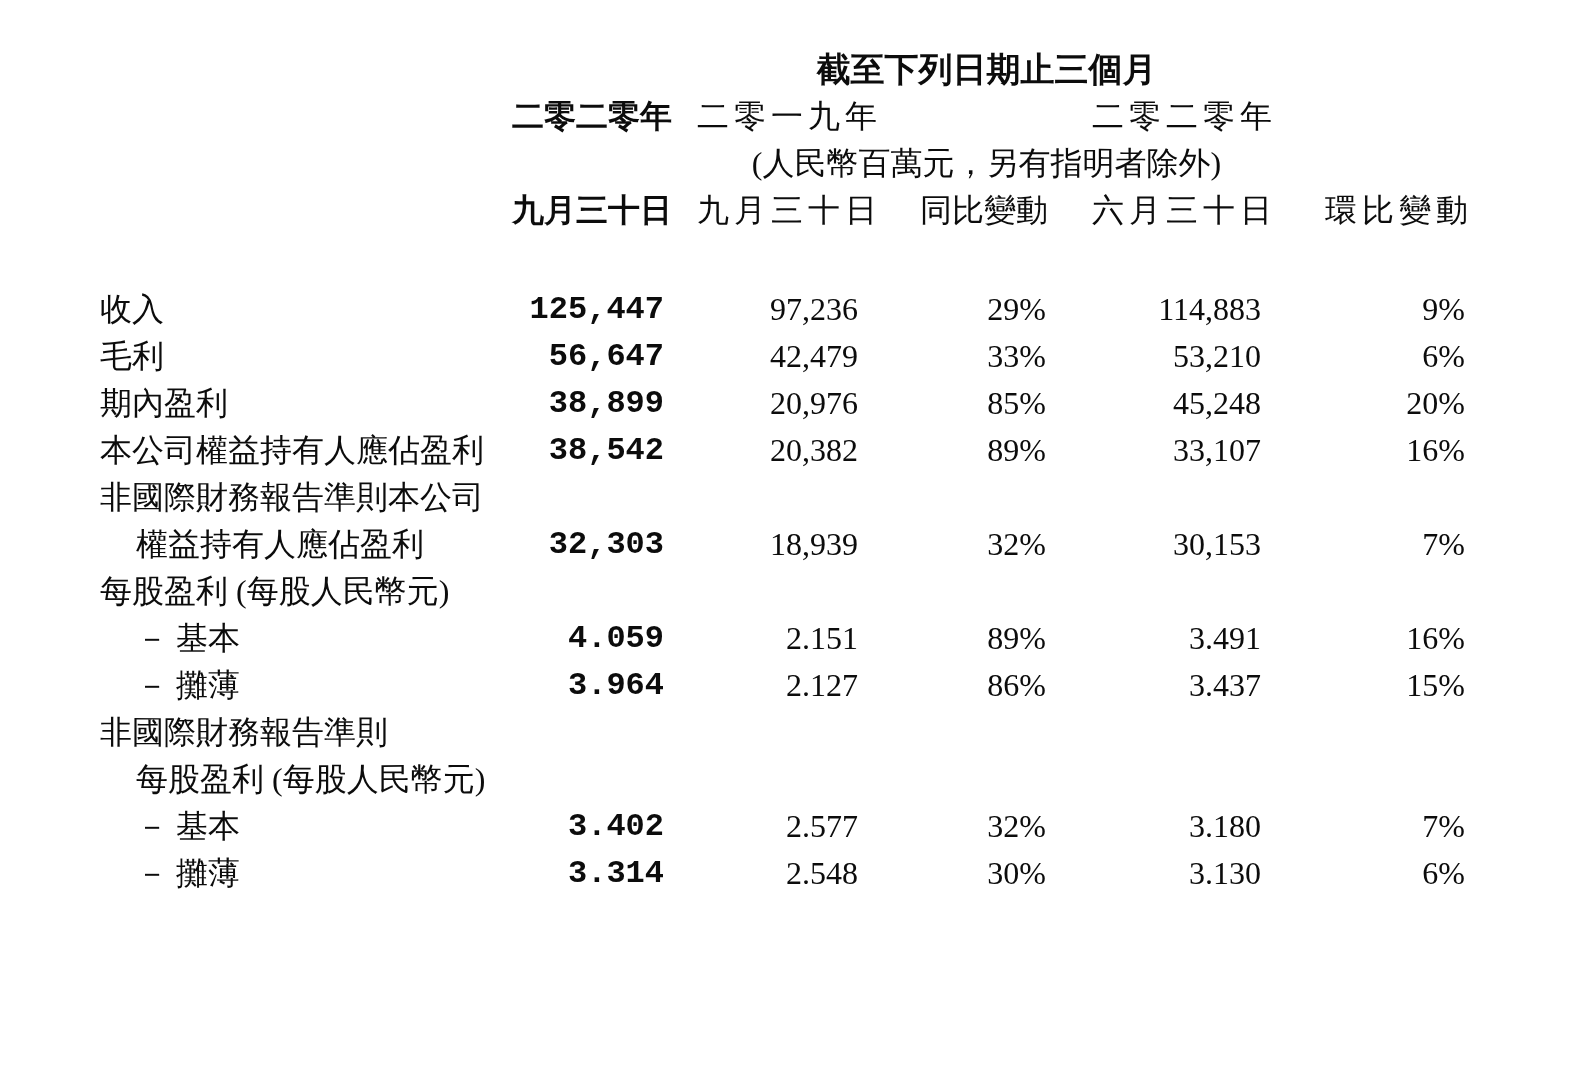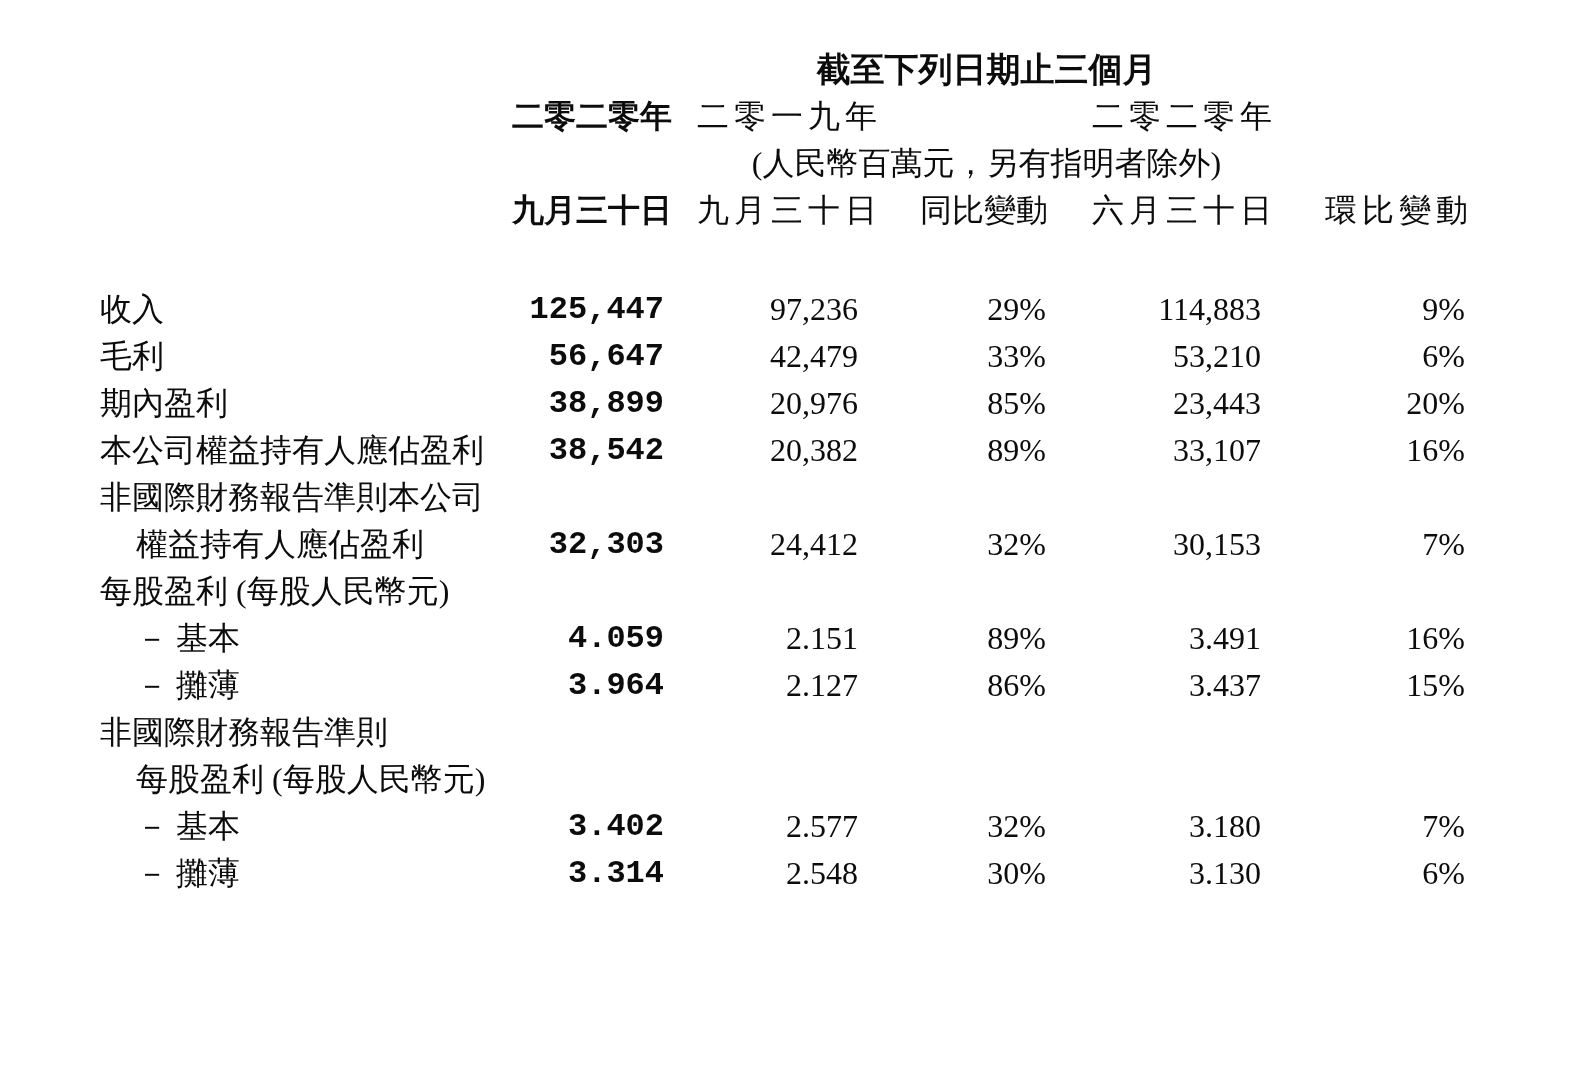--- a/index.html
+++ b/index.html
@@ -119,21 +119,21 @@
     <td class="num c2">42,479</td>
     <td class="num c3">33%</td>
     <td class="num c4">53,210</td>
     <td class="num c5">6%</td>
   </tr>
       <tr>
     <td class="label">期內盈利</td>
     <td class="num c1">38,899</td>
     <td class="num c2">20,976</td>
     <td class="num c3">85%</td>
-    <td class="num c4">23,443</td>
+    <td class="num c4">45,248</td>
     <td class="num c5">20%</td>
   </tr>
       <tr>
     <td class="label">本公司權益持有人應佔盈利</td>
     <td class="num c1">38,542</td>
     <td class="num c2">20,382</td>
     <td class="num c3">89%</td>
     <td class="num c4">33,107</td>
     <td class="num c5">16%</td>
   </tr>
@@ -141,21 +141,21 @@
     <td class="label">非國際財務報告準則本公司</td>
     <td class="num c1"></td>
     <td class="num c2"></td>
     <td class="num c3"></td>
     <td class="num c4"></td>
     <td class="num c5"></td>
   </tr>
       <tr>
     <td class="label indent">權益持有人應佔盈利</td>
     <td class="num c1">32,303</td>
-    <td class="num c2">24,412</td>
+    <td class="num c2">18,939</td>
     <td class="num c3">32%</td>
     <td class="num c4">30,153</td>
     <td class="num c5">7%</td>
   </tr>
       <tr>
     <td class="label">每股盈利 (每股人民幣元)</td>
     <td class="num c1"></td>
     <td class="num c2"></td>
     <td class="num c3"></td>
     <td class="num c4"></td>

